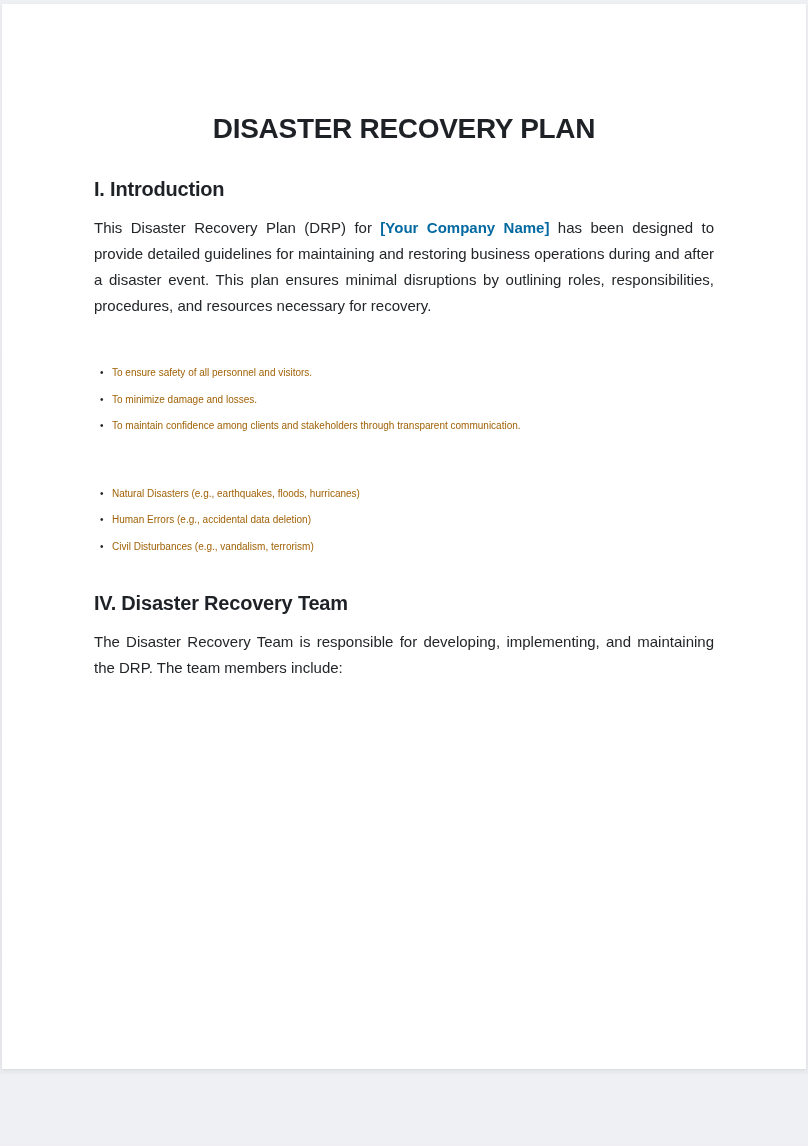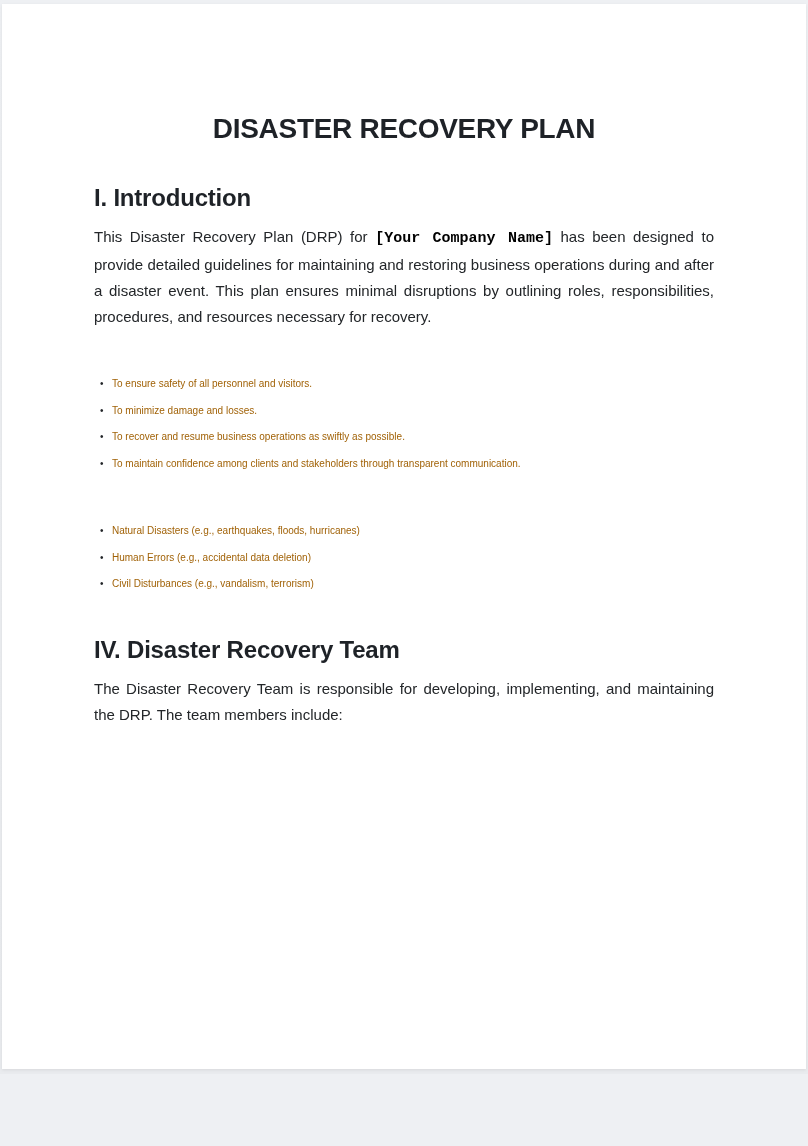--- a/index.html
+++ b/index.html
@@ -30,38 +30,37 @@
   .doc-title {
     margin: 0;
     text-align: center;
     font-size: 28px;
     line-height: 34px;
     font-weight: 700;
     letter-spacing: -0.3px;
     color: #1e2227;
   }
   .section-heading {
-    margin: 40px 0 0 0;
-    font-size: 24px;
+    margin: 31px 0 0 0;
+    font-size: 20px;
     line-height: 24px;
     font-weight: 700;
     letter-spacing: -0.2px;
     color: #1e2227;
   }
   .para {
     margin: 14px 0 0 0;
     font-size: 15px;
     line-height: 26px;
     text-align: justify;
     color: #232629;
   }
   .para strong {
     font-weight: 700;
-    color: #000000;
-    font-family: Liberation Mono, monospace;
+    color: #0369a1;
   }
   ul.bullet-list {
     list-style: none;
     margin: 41px 0 0 0;
     padding: 0;
   }
   ul.bullet-list li {
     position: relative;
     padding-left: 18px;
     font-size: 10px;
@@ -87,21 +86,20 @@
 
     <section>
       <h2 class="section-heading">I. Introduction</h2>
       <p class="para"><span>This Disaster Recovery Plan (DRP) for </span><strong>[Your Company Name]</strong><span> has been designed to provide detailed guidelines for maintaining and restoring business operations during and after a disaster event. This plan ensures minimal disruptions by outlining roles, responsibilities, procedures, and resources necessary for recovery.</span></p>
     </section>
 
     <section>
       <ul class="bullet-list">
         <li>To ensure safety of all personnel and visitors.</li>
         <li>To minimize damage and losses.</li>
-        <li>To recover and resume business operations as swiftly as possible.</li>
         <li>To maintain confidence among clients and stakeholders through transparent communication.</li>
       </ul>
     </section>
 
     <section>
       <ul class="bullet-list">
         <li>Natural Disasters (e.g., earthquakes, floods, hurricanes)</li>
         <li>Human Errors (e.g., accidental data deletion)</li>
         <li>Civil Disturbances (e.g., vandalism, terrorism)</li>
       </ul>

